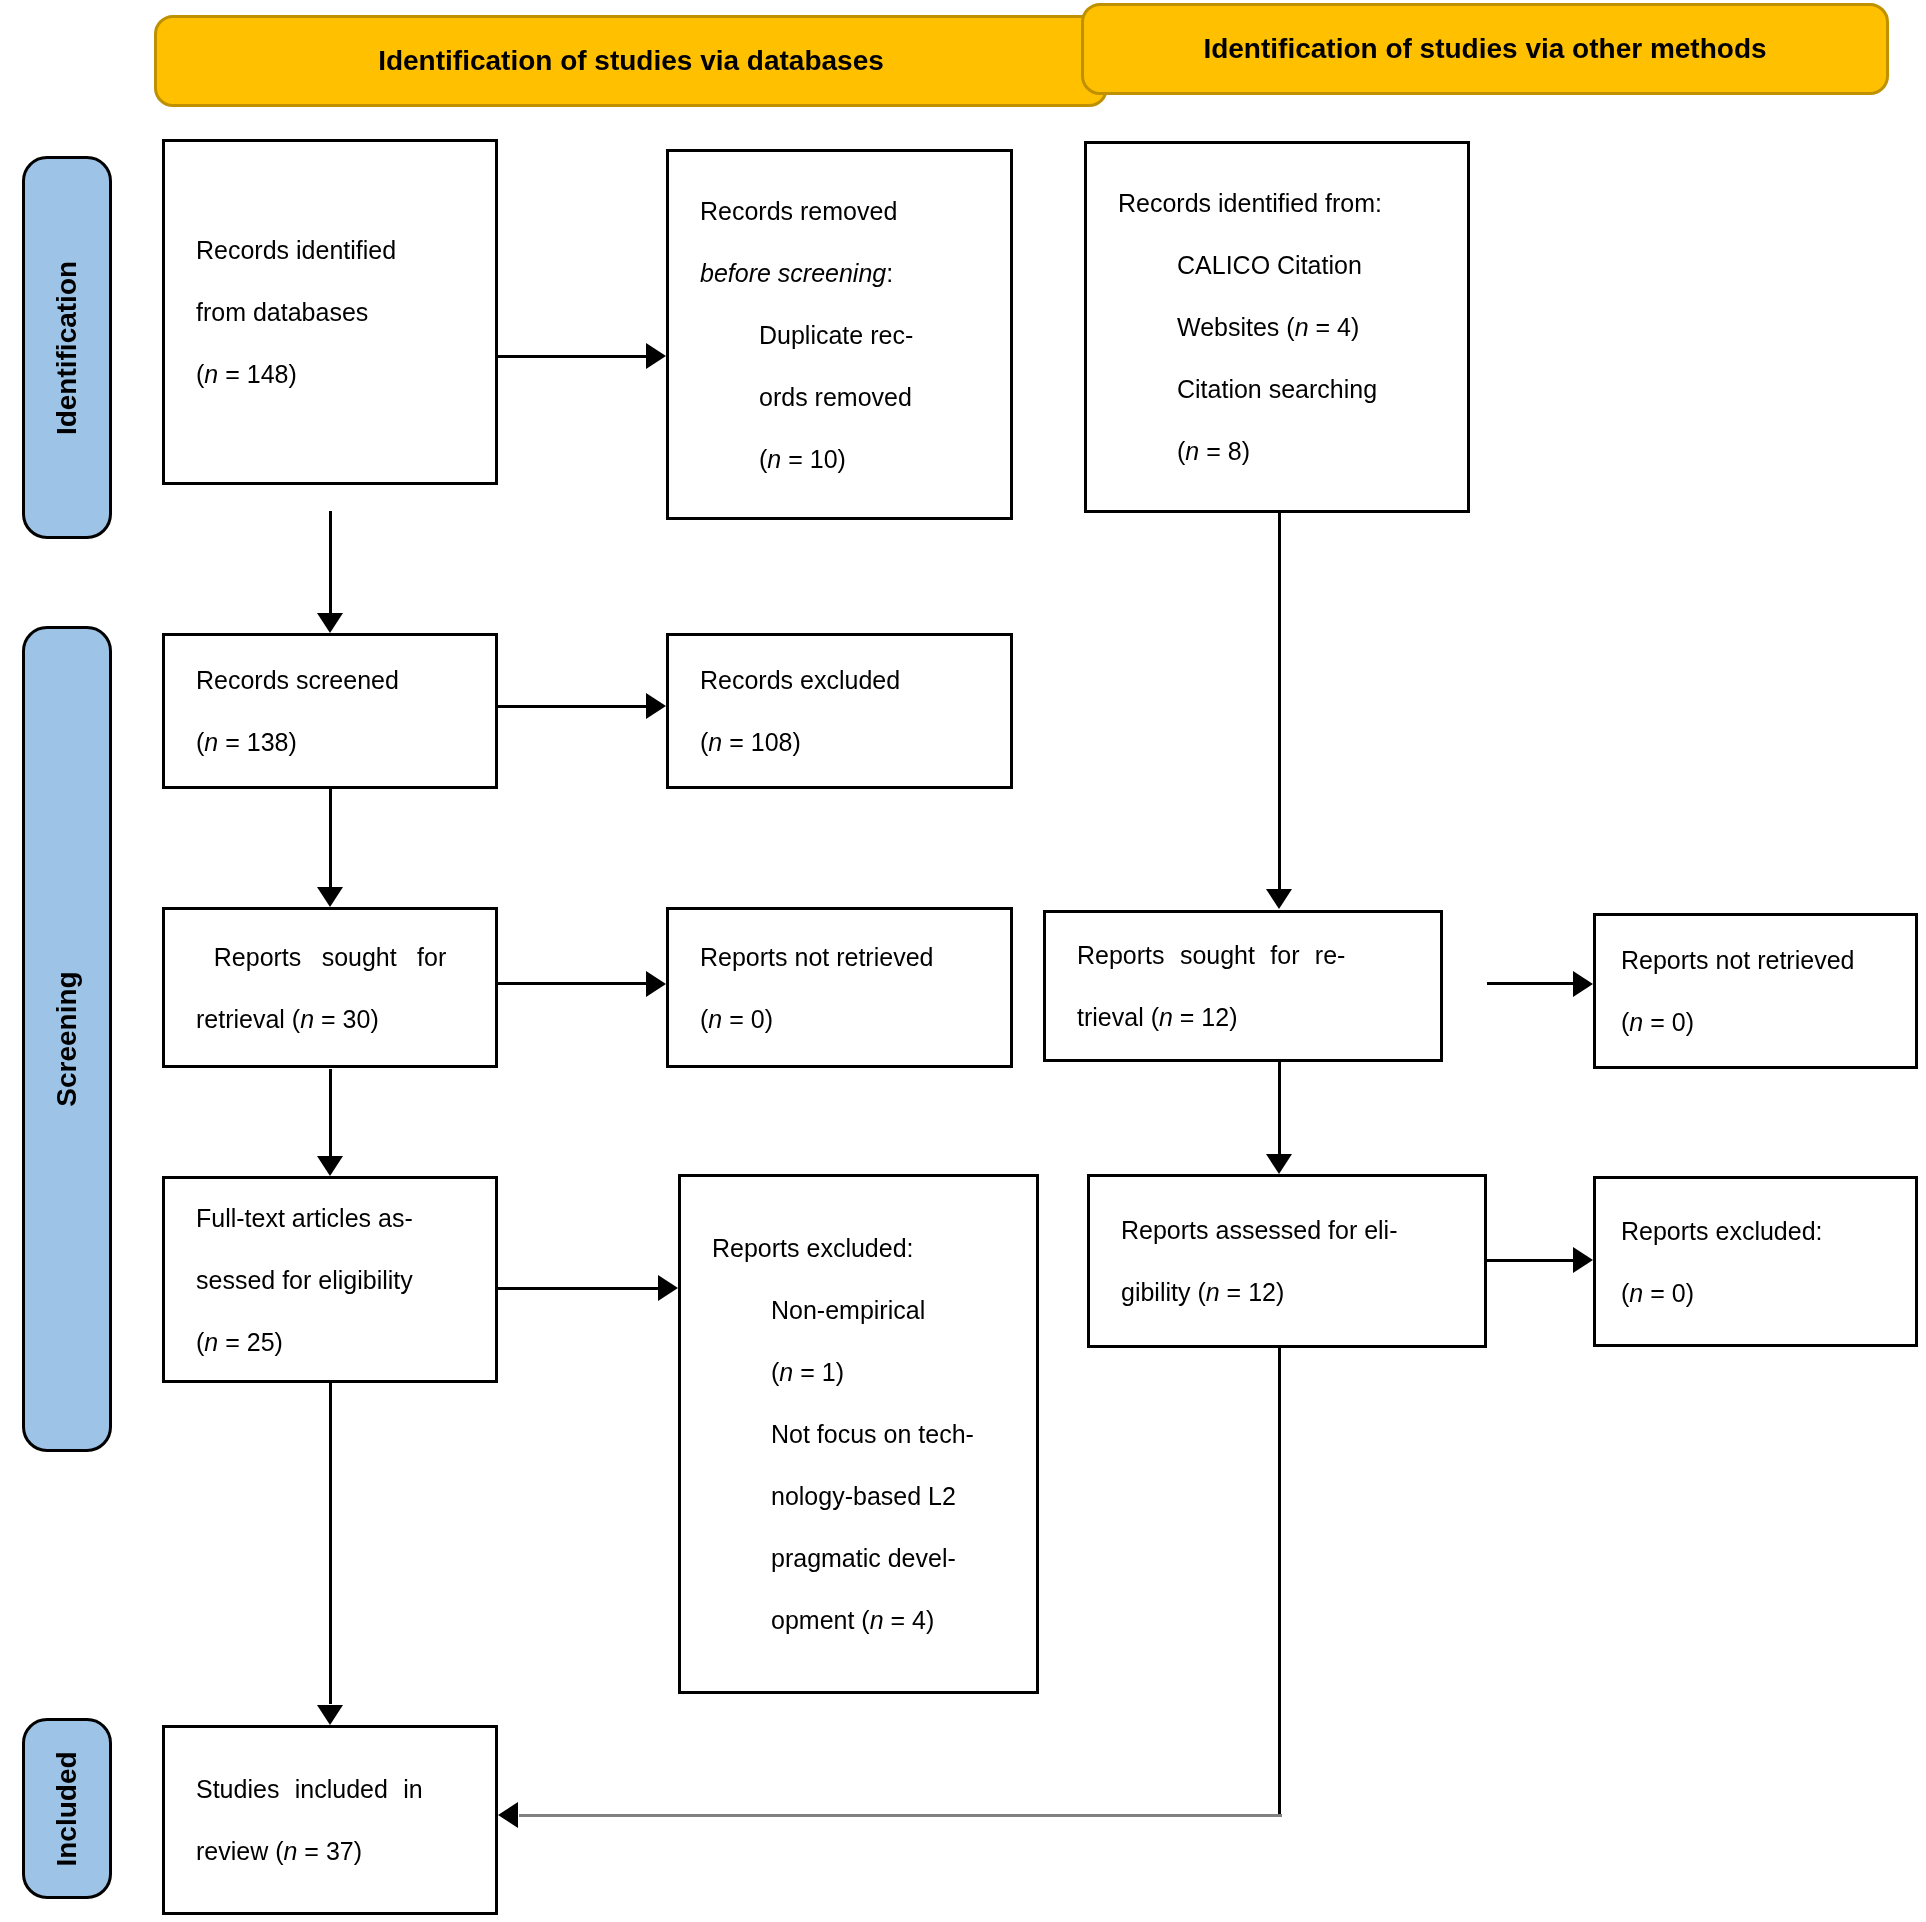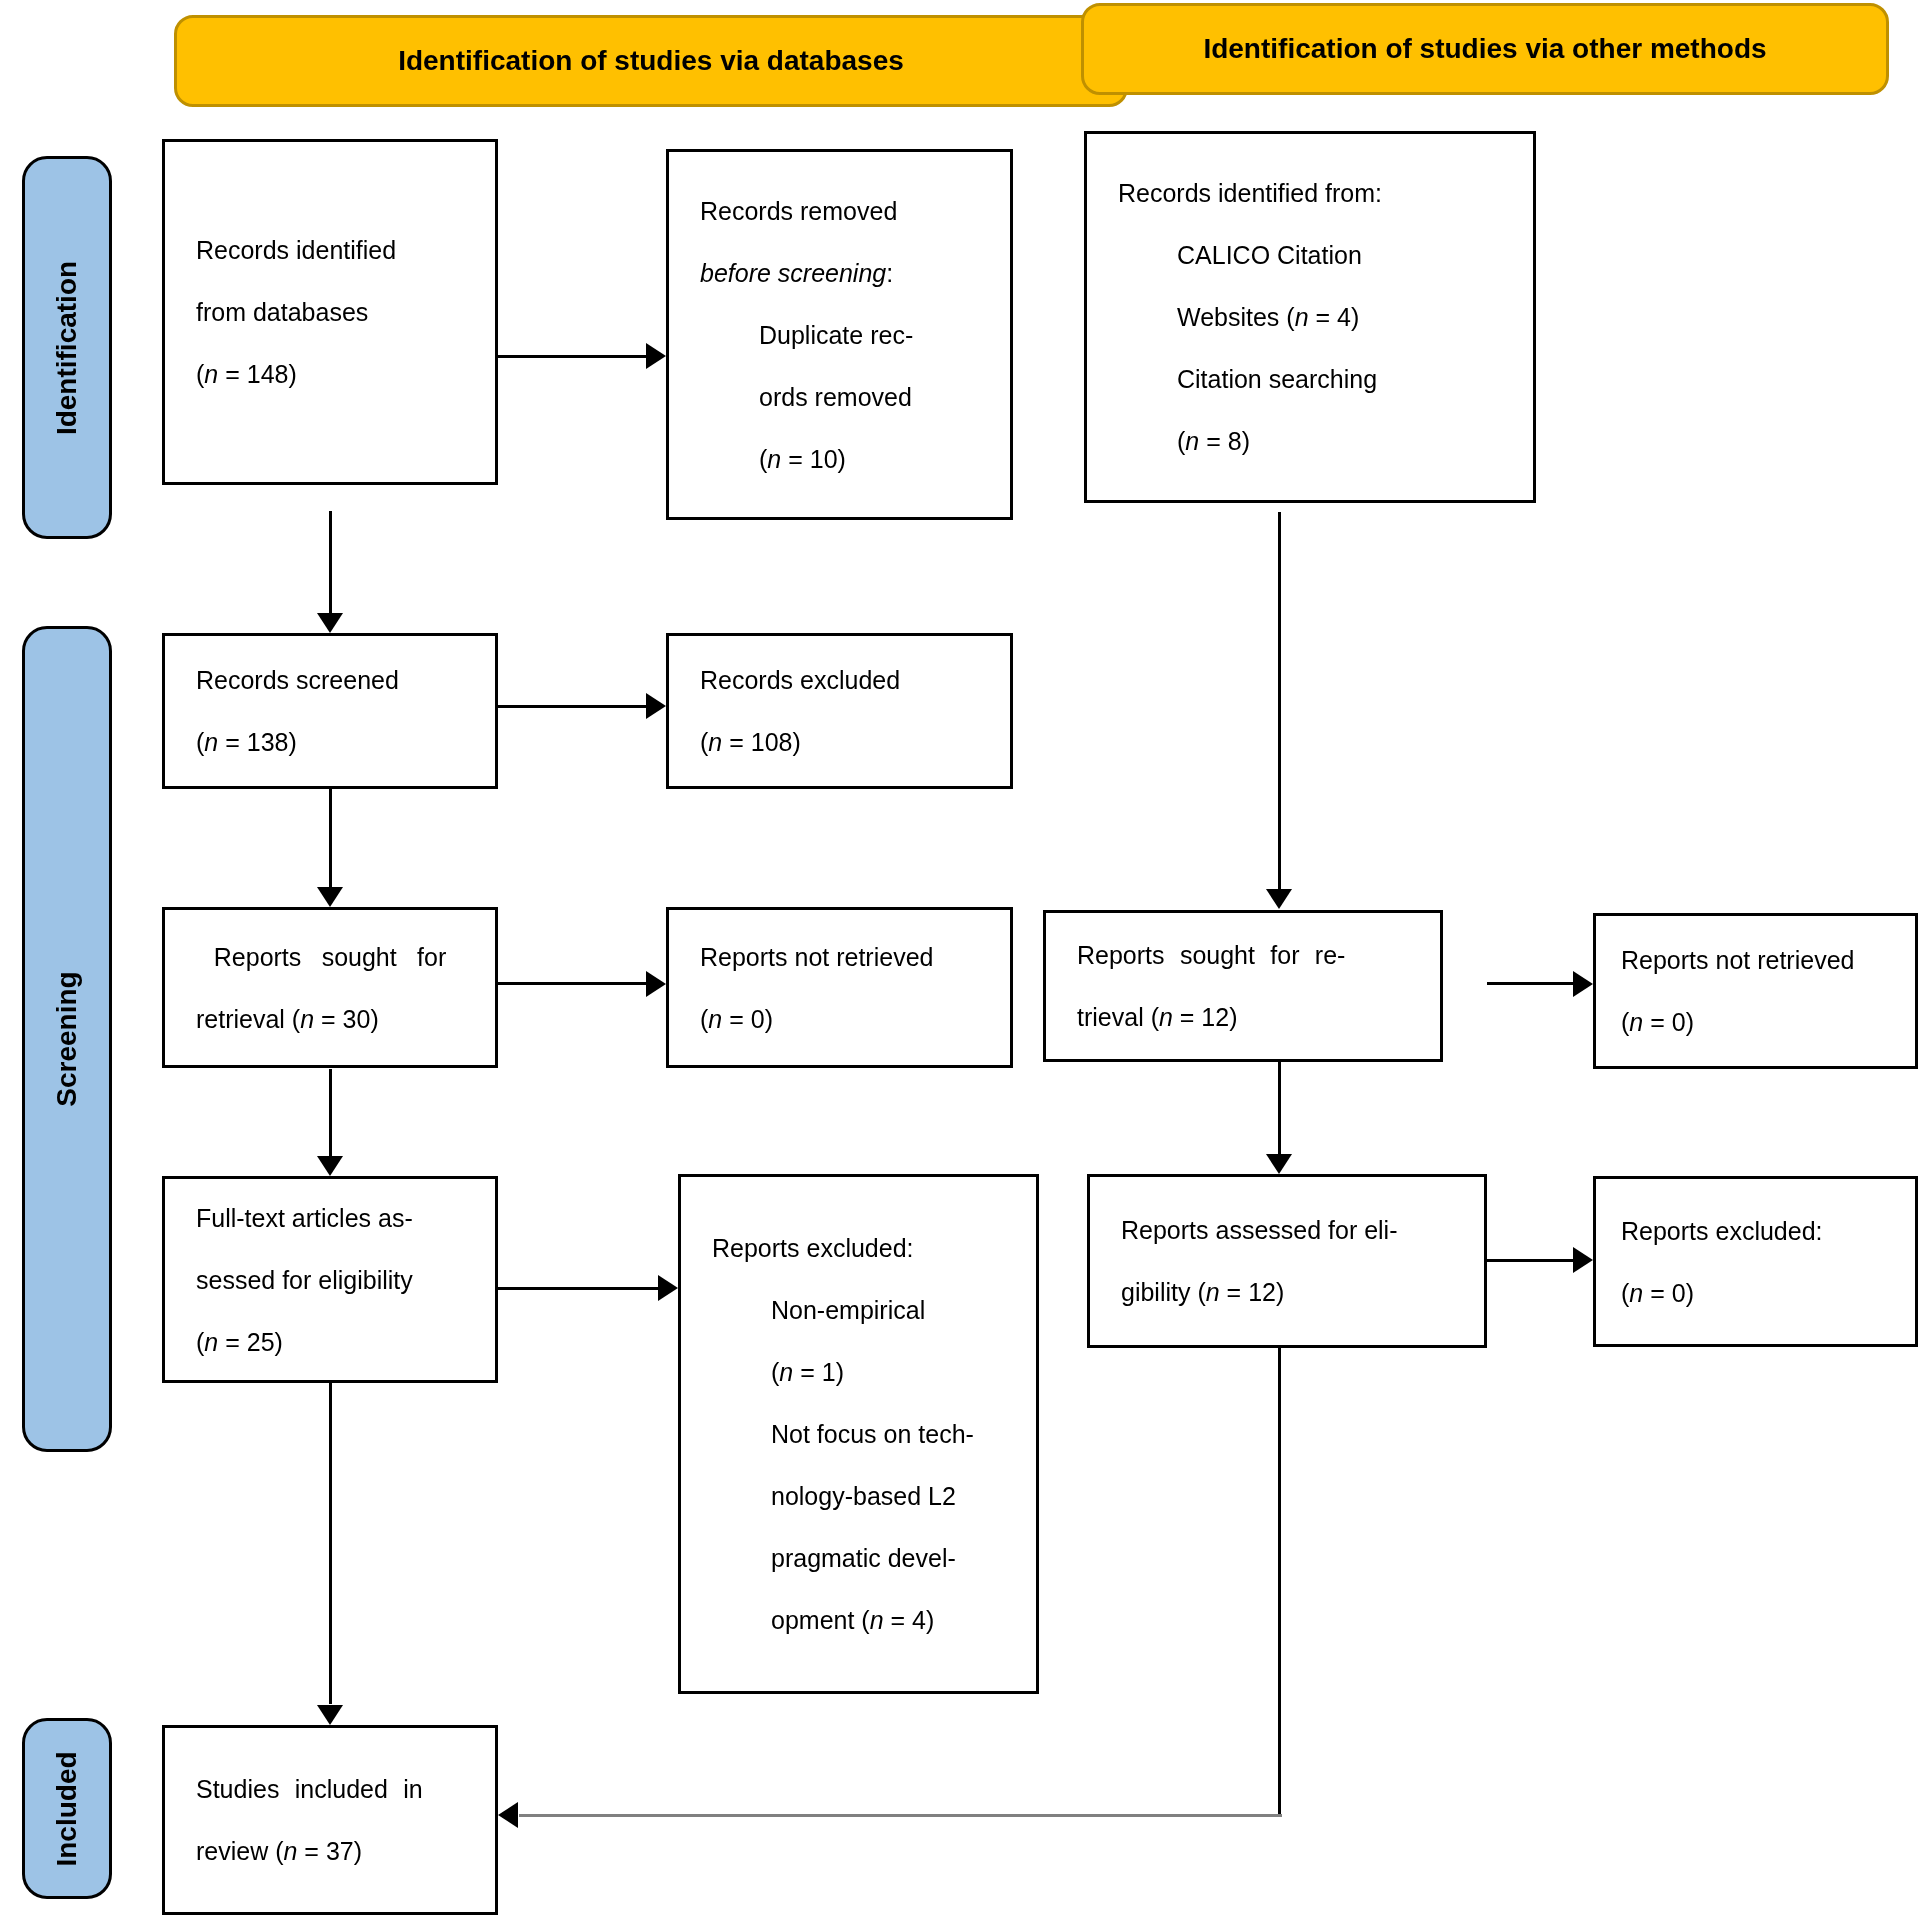--- a/index.html
+++ b/index.html
@@ -42,21 +42,21 @@
   .head-down{position:absolute;width:0;height:0;
     border-left:13.4px solid transparent;border-right:13.4px solid transparent;
     border-top:20px solid #000;}
   .head-left{position:absolute;width:0;height:0;
     border-top:13.4px solid transparent;border-bottom:13.4px solid transparent;
     border-right:20px solid #000;}
 </style>
 </head>
 <body>
 
-<div class="banner" style="left:174px;top:15px;width:954px;height:92px">
+<div class="banner" style="left:154px;top:15px;width:954px;height:92px">
   <span>Identification of studies via databases</span>
 </div>
 <div class="banner" style="left:1081px;top:3px;width:808px;height:92px">
   <span>Identification of studies via other methods</span>
 </div>
 
 <div class="stage" style="left:22.4px;top:156px;width:90px;height:383px">
   <span>Identification</span>
 </div>
 <div class="stage" style="left:22.4px;top:626px;width:90px;height:826px">
@@ -73,21 +73,21 @@
 </div>
 
 <div class="box" style="left:666px;top:149px;width:347px;height:371px">
   <div class="line">Records removed</div>
   <div class="line"><i>before screening</i>:</div>
   <div class="line indent">Duplicate rec-</div>
   <div class="line indent">ords removed</div>
   <div class="line indent">(<i>n</i> = 10)</div>
 </div>
 
-<div class="box" style="left:1084px;top:131px;width:452px;height:372px">
+<div class="box" style="left:1084px;top:141px;width:386px;height:372px">
   <div class="line">Records identified from:</div>
   <div class="line indent">CALICO Citation</div>
   <div class="line indent">Websites (<i>n</i> = 4)</div>
   <div class="line indent">Citation searching</div>
   <div class="line indent">(<i>n</i> = 8)</div>
 </div>
 
 <div class="box" style="left:162px;top:633px;width:336px;height:156px">
   <div class="line">Records screened</div>
   <div class="line">(<i>n</i> = 138)</div>

